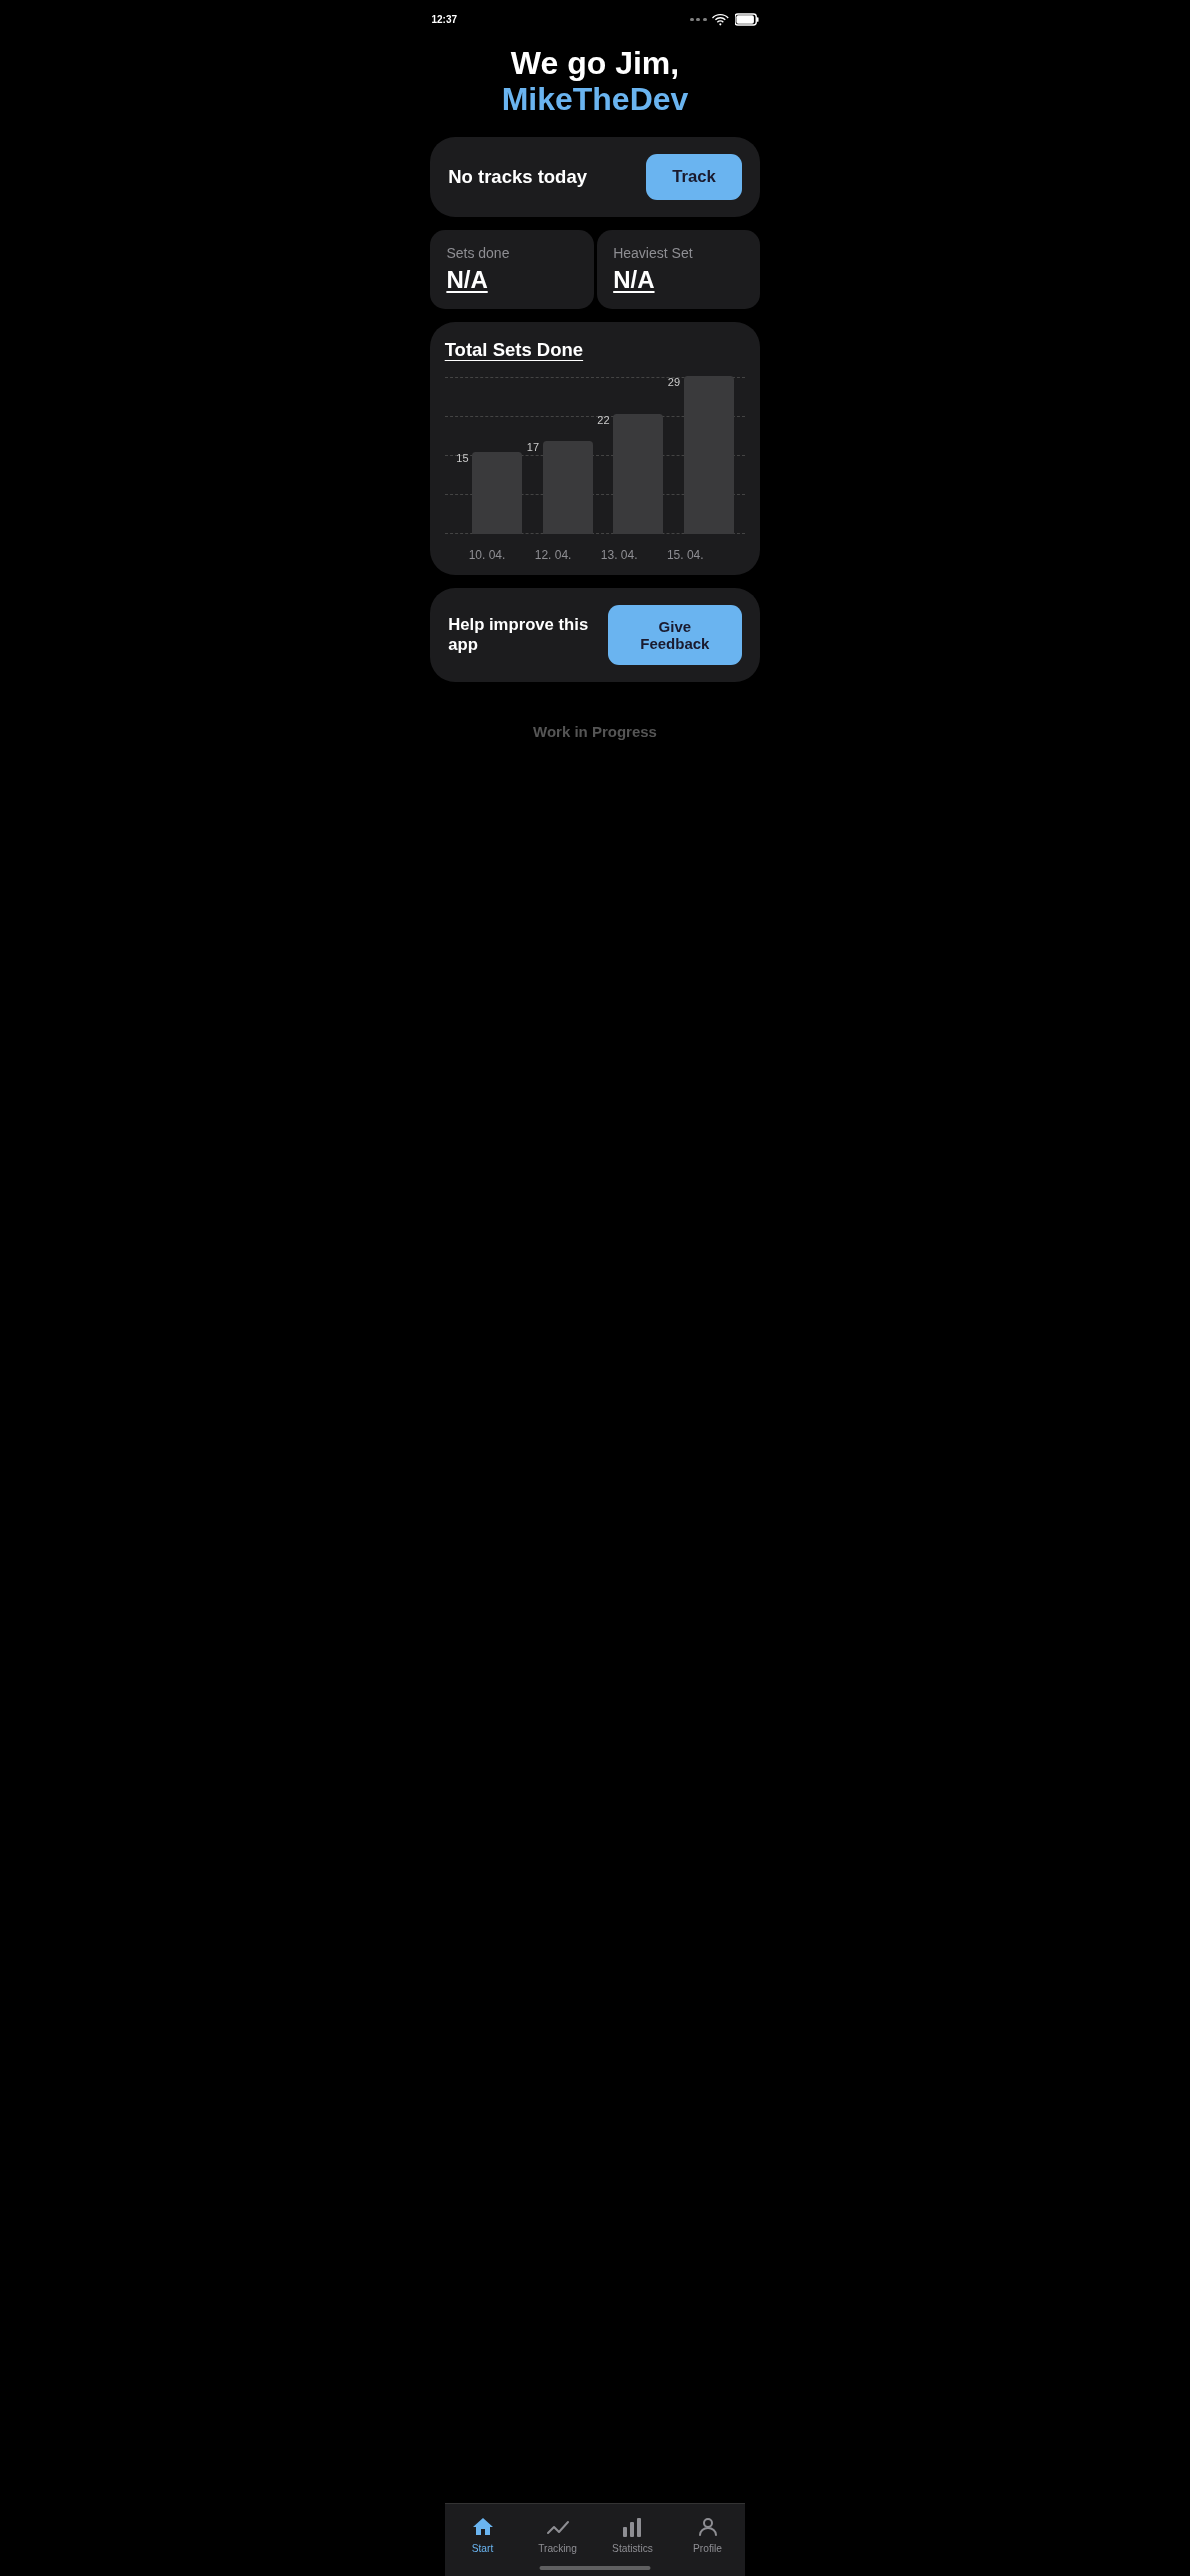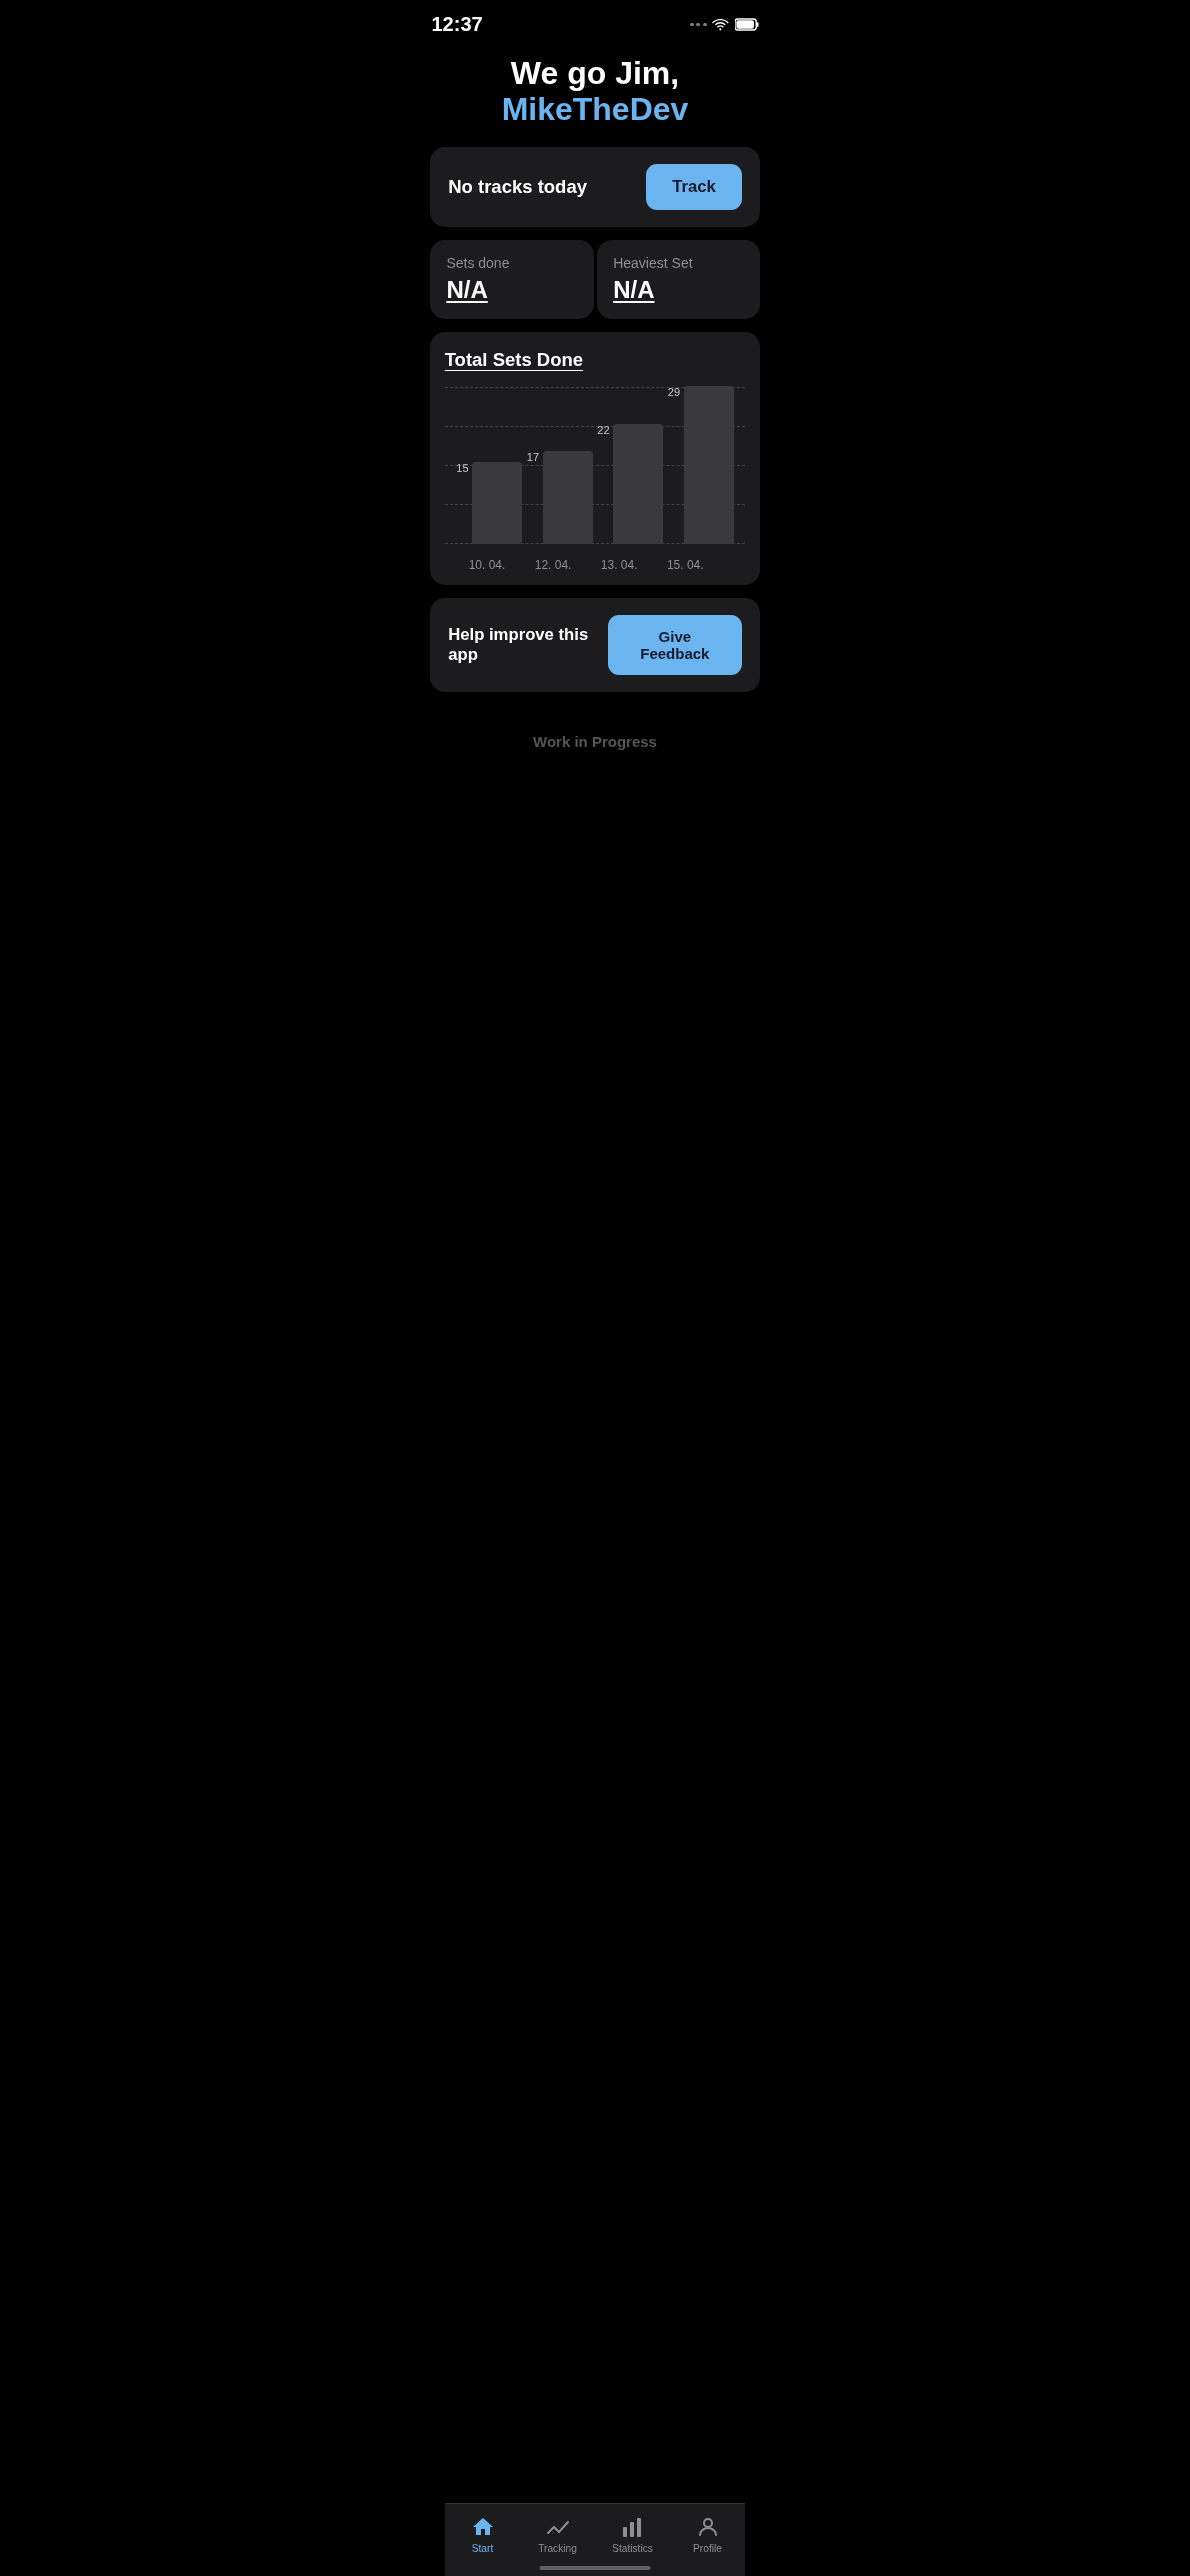--- a/index.html
+++ b/index.html
@@ -20,21 +20,21 @@
     .status-bar {
       display: flex;
       justify-content: space-between;
       align-items: center;
       padding: 13px 18.5px 7.4px;
       font-size: 16px;
       font-weight: 600;
     }
 
     .status-time {
-      font-size: 20px;
+      font-size: 10px;
       font-weight: 700;
       color: #fff;
     }
 
     .status-icons {
       display: flex;
       align-items: center;
       gap: 5.6px;
     }
 
@@ -67,21 +67,21 @@
     .greeting-line2 {
       font-size: 32px;
       font-weight: 700;
       color: #6ab4f0;
       line-height: 1.1;
     }
 
     
     .card {
       background: #1c1c1e;
-      border-radius: 15px;
+      border-radius: 25px;
       padding: 16.7px 18.5px;
       margin-bottom: 13px;
     }
 
     
     .track-card {
       display: flex;
       justify-content: space-between;
       align-items: center;
     }

